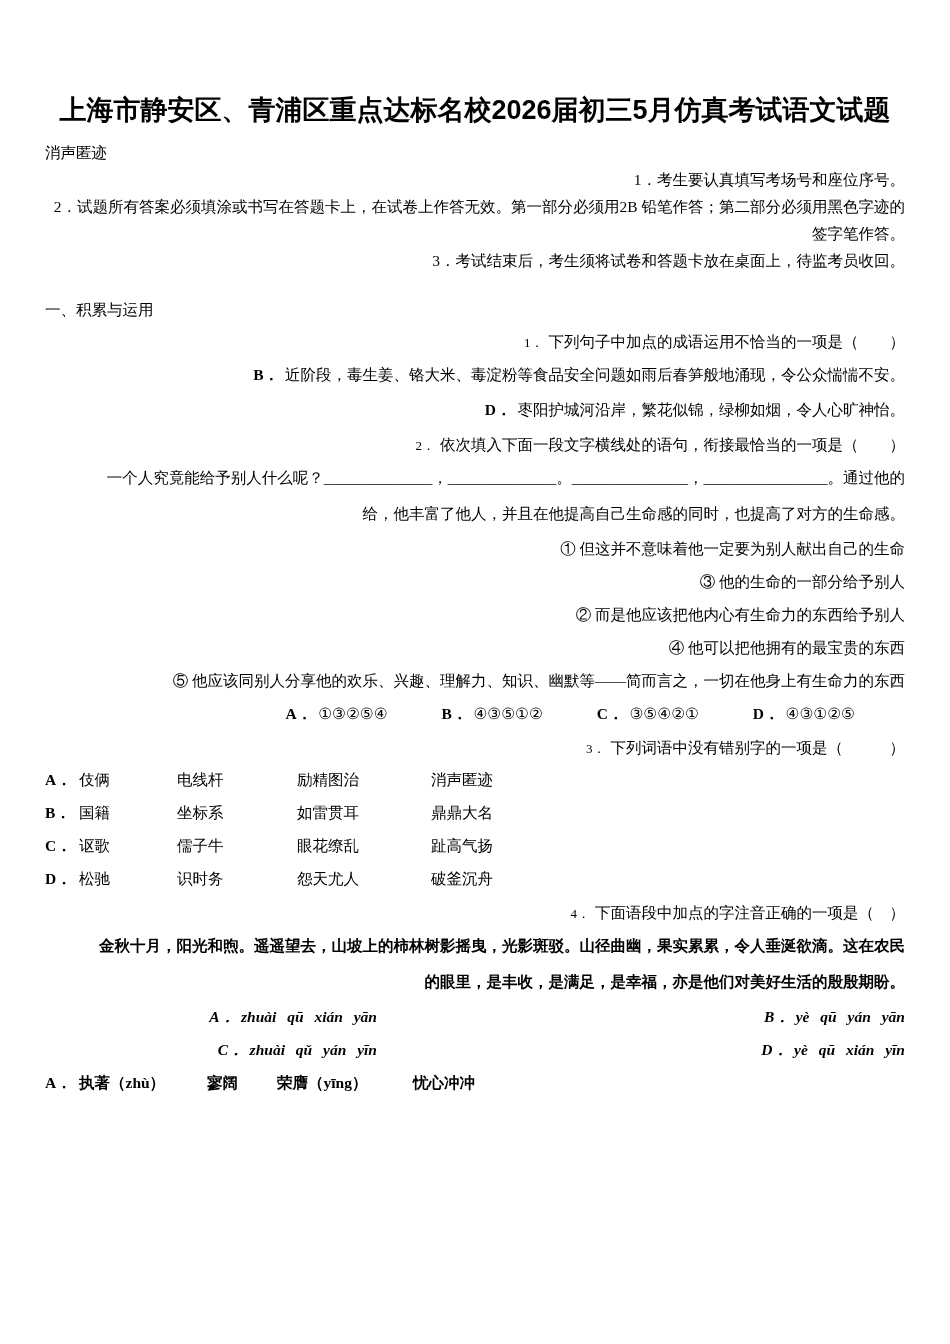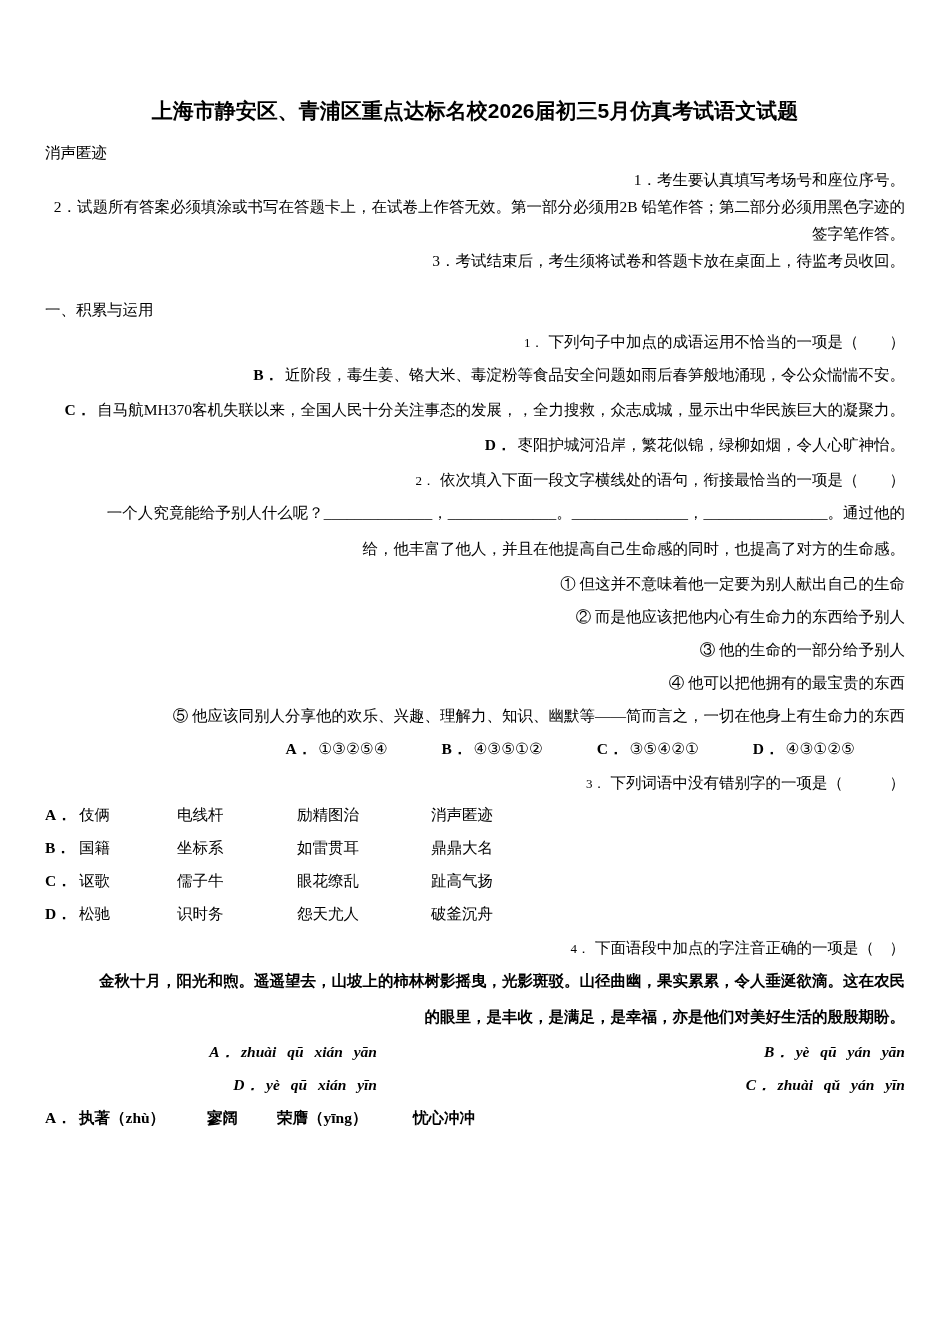--- a/index.html
+++ b/index.html
@@ -5,21 +5,21 @@
   html, body { margin: 0; padding: 0; background: #fff; }
   .page {
     width: 950px; height: 1344px; box-sizing: border-box;
     padding: 96px 45px 0 45px;
     font-family: "Liberation Serif", "DejaVu Serif", serif;
     font-size: 15.5px; color: #000; overflow: hidden;
   }
   p { margin: 0; text-align: right; }
   .title {
     font-family: "Liberation Sans", "DejaVu Sans", sans-serif;
-    font-size: 21px; font-weight: 700; text-align: center;
+    font-size: 27px; font-weight: 700; text-align: center;
     margin: 0 0 14px 0; line-height: 29px;
   }
   .line { line-height: 27px; }
   .notice-heading { line-height: 27px; }
   .section-heading { margin-top: 22px; line-height: 28px; }
   .stem { line-height: 28px; margin-top: 4px; }
   .qnum { font-size: 13px; padding-right: 5px; }
   .opt-label { font-weight: 700; padding-right: 6px; }
   .opt { line-height: 35px; }
   .passage { line-height: 36px; text-indent: 2.5em; }
@@ -45,30 +45,29 @@
     <p class="line">1．考生要认真填写考场号和座位序号。</p>
     <p class="line">2．试题所有答案必须填涂或书写在答题卡上，在试卷上作答无效。第一部分必须用2B 铅笔作答；第二部分必须用黑色字迹的签字笔作答。</p>
     <p class="line">3．考试结束后，考生须将试卷和答题卡放在桌面上，待监考员收回。</p>
   </section>
 
   <div class="section-heading">一、积累与运用</div>
 
   <div>
     <p class="stem"><span class="qnum">1．</span><span>下列句子中加点的成语运用不恰当的一项是（　　）</span></p>
     <p class="opt"><span class="opt-label">B．</span><span>近阶段，毒生姜、铬大米、毒淀粉等食品安全问题如雨后春笋般地涌现，令公众惴惴不安。</span></p>
-    <p class="opt"><span class="opt-label">C．</span><span>自马航MH370客机失联以来，全国人民十分关注事态的发展，，全力搜救，众志成城，显示出中华民族巨大的凝聚力。</span></p>
     <p class="opt"><span class="opt-label">D．</span><span>枣阳护城河沿岸，繁花似锦，绿柳如烟，令人心旷神怡。</span></p>
   </div>
 
   <div>
     <p class="stem"><span class="qnum">2．</span><span>依次填入下面一段文字横线处的语句，衔接最恰当的一项是（　　）</span></p>
     <p class="passage">一个人究竟能给予别人什么呢？______________，______________。_______________，________________。通过他的给，他丰富了他人，并且在他提高自己生命感的同时，也提高了对方的生命感。</p>
     <p class="item">① 但这并不意味着他一定要为别人献出自己的生命</p>
+    <p class="item">③ 他的生命的一部分给予别人</p>
     <p class="item">② 而是他应该把他内心有生命力的东西给予别人</p>
-    <p class="item">③ 他的生命的一部分给予别人</p>
     <p class="item">④ 他可以把他拥有的最宝贵的东西</p>
     <p class="item">⑤ 他应该同别人分享他的欢乐、兴趣、理解力、知识、幽默等——简而言之，一切在他身上有生命力的东西</p>
     <p class="answers">
       <span class="ans"><span class="opt-label">A．</span><span>①③②⑤④</span></span>
       <span class="ans"><span class="opt-label">B．</span><span>④③⑤①②</span></span>
       <span class="ans"><span class="opt-label">C．</span><span>③⑤④②①</span></span>
       <span class="ans"><span class="opt-label">D．</span><span>④③①②⑤</span></span>
     </p>
   </div>
 
@@ -103,22 +102,22 @@
       <span>破釜沉舟</span>
     </div>
   </div>
 
   <div>
     <p class="stem"><span class="qnum">4．</span><span>下面语段中加点的字注音正确的一项是（　）</span></p>
     <p class="passage bold">金秋十月，阳光和煦。遥遥望去，山坡上的柿林树影摇曳，光影斑驳。山径曲幽，果实累累，令人垂涎欲滴。这在农民的眼里，是丰收，是满足，是幸福，亦是他们对美好生活的殷殷期盼。</p>
     <div class="pinyin-grid">
       <p class="pinyin-opt"><span class="opt-label">A．</span><span class="pinyin">zhuài qū xián yān</span></p>
       <p class="pinyin-opt"><span class="opt-label">B．</span><span class="pinyin">yè qū yán yān</span></p>
+      <p class="pinyin-opt"><span class="opt-label">C．</span><span class="pinyin">zhuài qǔ yán yīn</span></p>
       <p class="pinyin-opt"><span class="opt-label">D．</span><span class="pinyin">yè qū xián yīn</span></p>
-      <p class="pinyin-opt"><span class="opt-label">C．</span><span class="pinyin">zhuài qǔ yán yīn</span></p>
     </div>
   </div>
 
   <div>
     <div class="q5-row">
       <span class="opt-label">A．</span>
       <span>执著（zhù）</span>
       <span>寥阔</span>
       <span>荣膺（yīng）</span>
       <span>忧心冲冲</span>

